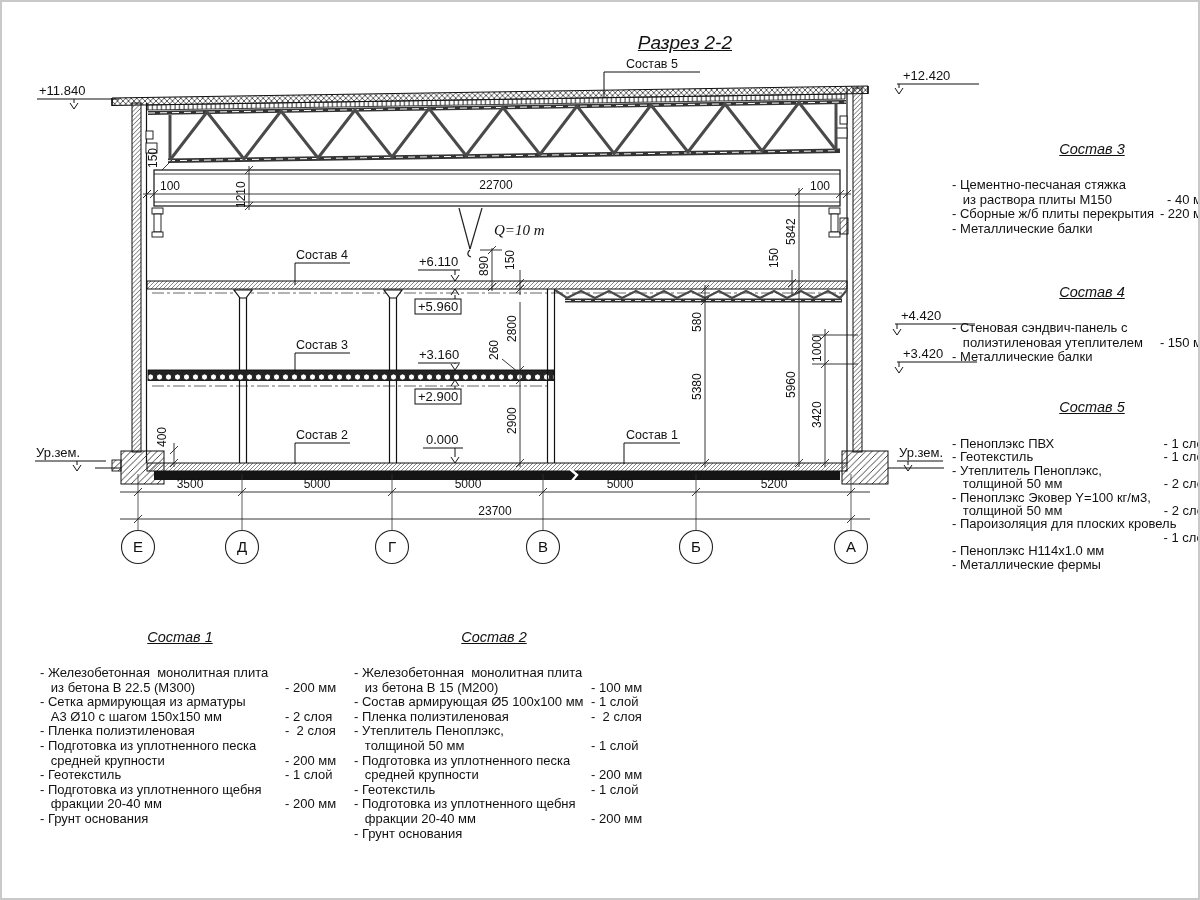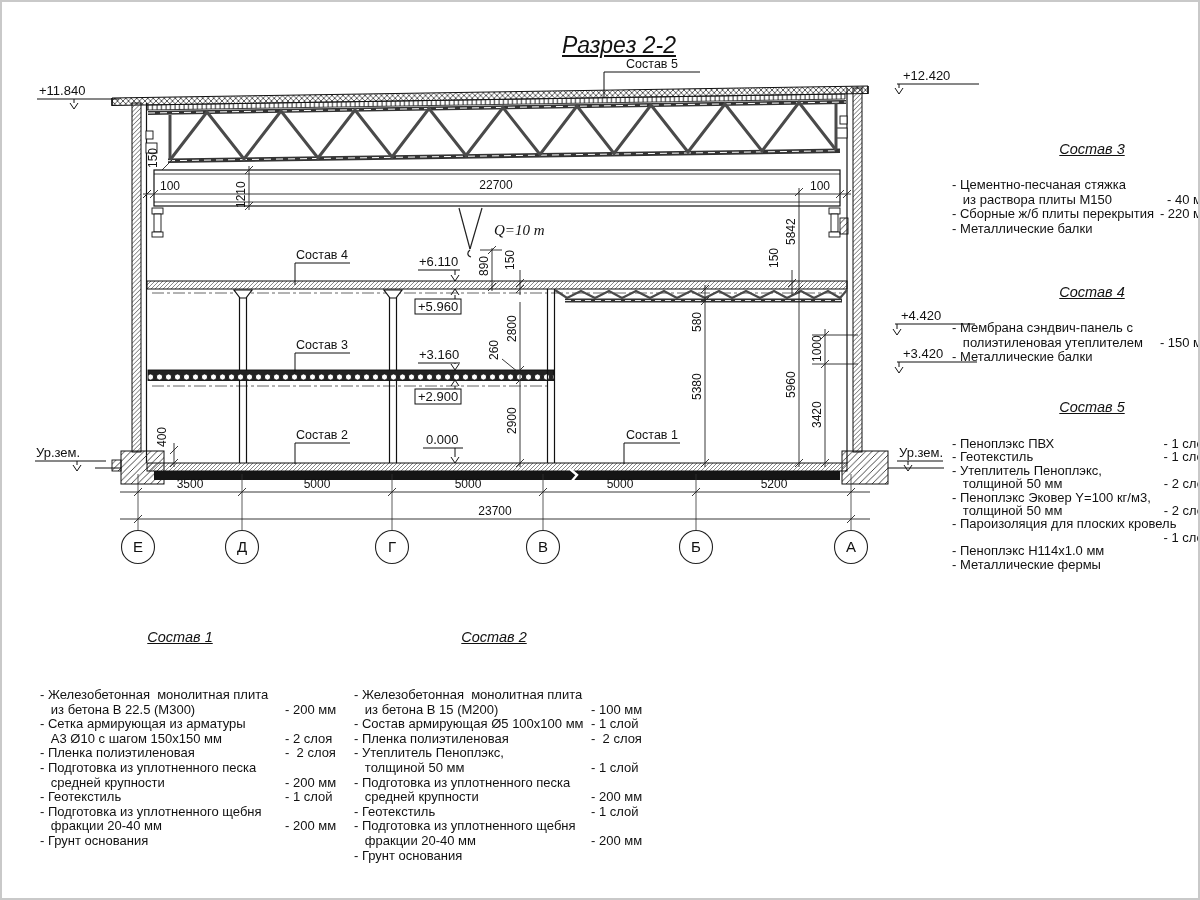--- a/index.html
+++ b/index.html
@@ -1,29 +1,29 @@
 <!DOCTYPE html>
 <html><head>
 <meta charset="utf-8">
 <style>
   html,body{margin:0;padding:0;background:#fff;}
   .page{position:relative;width:1200px;height:900px;background:#fff;overflow:hidden;
         box-sizing:border-box;border:2px solid #c9c9c9;
         font-family:"Liberation Sans",sans-serif;color:#111;}
-  .title{position:absolute;left:560px;top:30px;width:170px;text-align:left;
-         font-style:italic;font-size:23px;font-weight:500;text-decoration:underline;}
+  .title{position:absolute;left:560px;top:30px;width:170px;text-align:right;
+         font-style:italic;font-size:19px;font-weight:500;text-decoration:underline;}
   svg text{font-family:"Liberation Sans",sans-serif;fill:#111;font-size:12px;}
   svg text.elev{font-size:13px;}
   svg text.axis{font-size:15px;}
   svg text.callout{font-size:12.5px;}
   svg text.crane{font-family:"Liberation Serif",serif;font-style:italic;font-size:15px;}
   .comp-list{position:absolute;width:280px;font-size:13px;line-height:14.6px;}
   .comp-list .lh{text-align:center;font-style:italic;font-size:14.5px;
                  text-decoration:underline;height:16px;}
-  .comp-list .rows{margin-top:42px;}
+  .comp-list .rows{margin-top:20px;}
   .comp-list .row{position:relative;height:14.6px;}
   .comp-list .row .t{white-space:pre;}
   .comp-list .row .v{position:absolute;left:var(--vcol);white-space:pre;}
   .comp-list.right-vals .row .v{left:auto;right:21px;}
   .comp-list.right-vals .rows{margin-top:20px;}
   .comp-list.lh13 .rows{margin-top:21px;}
   .comp-list.lh13 .row{height:13.4px;}
 </style>
 </head>
 <body>
@@ -357,21 +357,21 @@
         <div class="row"><span class="t">   из раствора плиты М150</span><span class="v">- 40 мм</span></div>
         <div class="row"><span class="t">- Сборные ж/б плиты перекрытия</span><span class="v">- 220 мм</span></div>
         <div class="row"><span class="t">- Металлические балки</span><span class="v"></span></div>
       </div>
   </div>
 
   <div class="comp-list right-vals" style="left:950px;top:283px;">
     <div class="lh">Состав 4</div>
     <div class="rows">
 
-    <div class="row"><span class="t">- Мембрана сэндвич-панель с</span><span class="v"></span></div>
+    <div class="row"><span class="t">- Стеновая сэндвич-панель с</span><span class="v"></span></div>
         <div class="row"><span class="t">   полиэтиленовая утеплителем</span><span class="v">- 150 мм</span></div>
         <div class="row"><span class="t">- Металлические балки</span><span class="v"></span></div>
       </div>
   </div>
 
   <div class="comp-list right-vals lh13" style="left:950px;top:398px;">
     <div class="lh">Состав 5</div>
     <div class="rows">
 
     <div class="row"><span class="t">- Пеноплэкс ПВХ</span><span class="v">- 1 слой</span></div>

